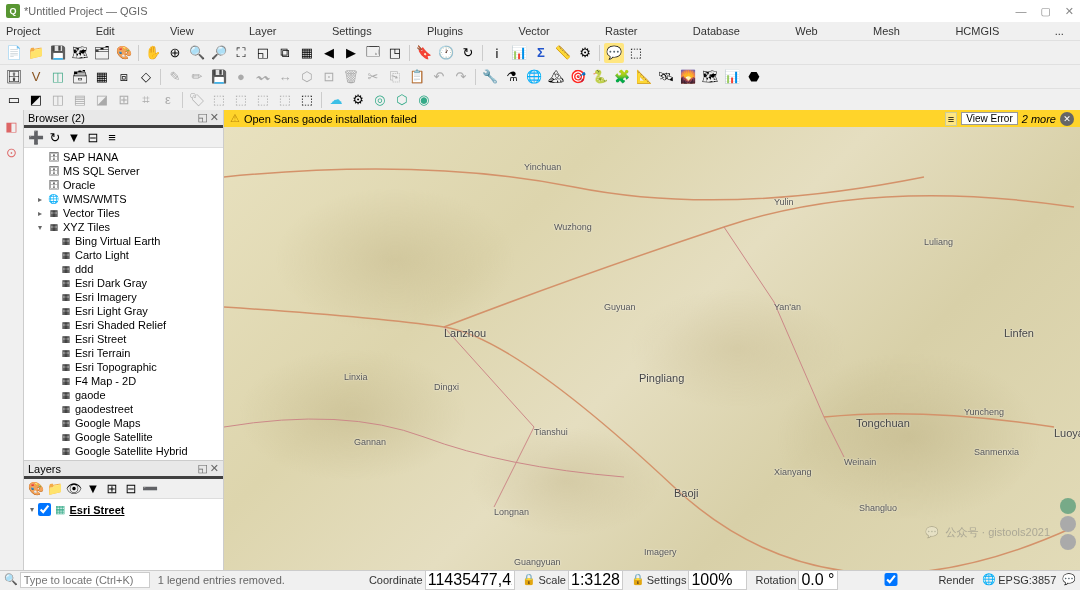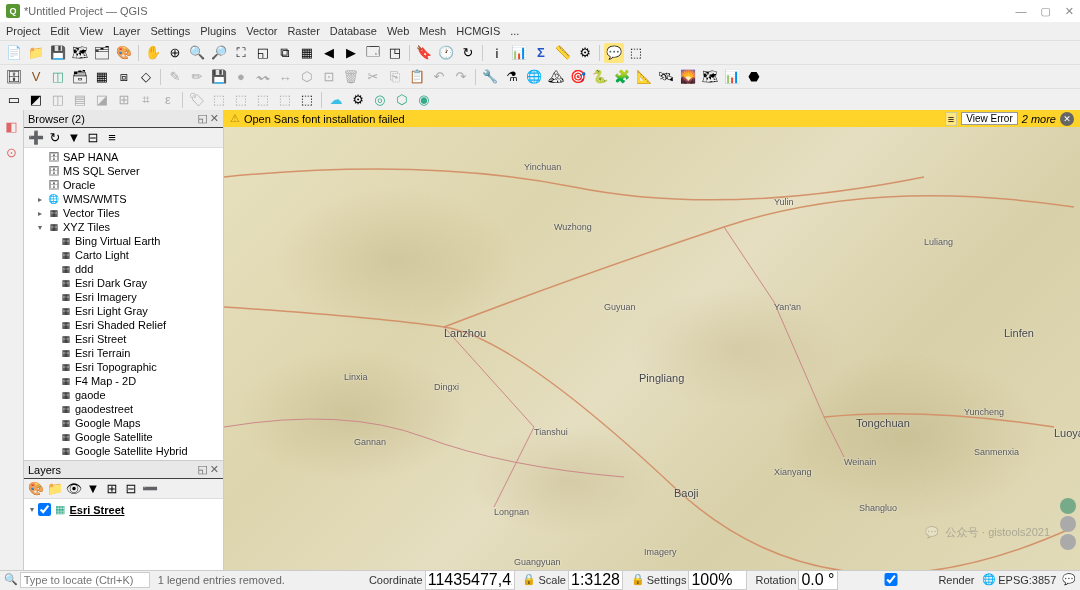--- a/index.html
+++ b/index.html
@@ -1,29 +1,29 @@
 <!DOCTYPE html>
 <html><head>
 <meta charset="utf-8">
 <style>
 * { margin:0; padding:0; box-sizing:border-box; font-family:"Segoe UI",Tahoma,sans-serif; font-size:11px; }
 body { background:#f0f0f0; width:1080px; height:590px; overflow:hidden; position:relative; }
 .titlebar { height:22px; background:#fff; display:flex; align-items:center; padding:0 6px; color:#666; }
 .titlebar .q { width:14px; height:14px; background:#589632; border-radius:2px; margin-right:4px; display:flex; align-items:center; justify-content:center; color:#fff; font-weight:bold; font-size:9px; }
 .winbtns { margin-left:auto; display:flex; gap:14px; color:#888; }
 .winbtns span { cursor:pointer; }
-.menubar { height:18px; background:#f0f0f0; display:flex; align-items:center; padding:0 6px; color:#333; }
+.menubar { height:18px; background:#f0f0f0; display:flex; align-items:center; padding:0 6px; color:#333;justify-content:space-between; }
 .menubar span { margin-right:10px; cursor:pointer; }
 .toolbar { height:24px; background:#f0f0f0; border-top:1px solid #e0e0e0; display:flex; align-items:center; padding:0 4px; gap:2px; }
 .tbtn { width:20px; height:20px; display:flex; align-items:center; justify-content:center; cursor:pointer; border-radius:2px; font-size:13px; }
 .sep { width:1px; height:16px; background:#ccc; margin:0 2px; }
 .main { display:flex; height:calc(590px - 22px - 18px - 24px - 24px - 24px - 18px); }
 .leftstrip { width:24px; background:#f0f0f0; border-right:1px solid #ccc; padding-top:6px; display:flex; flex-direction:column; align-items:center; gap:6px; }
 .sidepanels { width:200px; background:#f0f0f0; border-right:1px solid #ccc; display:flex; flex-direction:column; }
-.panel-hdr { height:18px; background:#e8e8e8; border-bottom:1px solid #404040; display:flex; align-items:center; padding:0 4px; font-size:11px; }
+.panel-hdr { height:18px; background:#e8e8e8; border-bottom:3px solid #404040; display:flex; align-items:center; padding:0 4px; font-size:11px; }
 .panel-hdr .pctrls { margin-left:auto; display:flex; gap:2px; color:#666; font-size:9px; }
 .panel-tools { height:20px; display:flex; align-items:center; padding:0 4px; gap:3px; border-bottom:1px solid #ddd; }
 .tree { flex:1; overflow:auto; background:#fff; padding:2px 0; font-size:11px; }
 .tree-item { display:flex; align-items:center; height:14px; padding-left:6px; cursor:pointer; white-space:nowrap; }
 .ti-ico { width:12px; height:12px; margin-right:3px; display:inline-flex; align-items:center; justify-content:center; font-size:9px; }
 .ind0 { padding-left:14px; } .ind1 { padding-left:26px; }
 .expand { width:10px; color:#666; font-size:8px; display:inline-block; }
 .layers-panel { height:110px; border-top:1px solid #ccc; display:flex; flex-direction:column; }
 .layers-body { flex:1; background:#fff; padding:4px 6px; }
 .layer-row { display:flex; align-items:center; gap:4px; font-size:11px; }
@@ -344,21 +344,21 @@
           <span style="color:#3a8">▦</span>
           <b><u>Esri Street</u></b>
         </div>
       </div>
     </div>
   </div>
 
   <div class="mapwrap">
     <div class="warnbar">
       <span class="wico">⚠</span>
-      <span>Open Sans font installation failed</span>
+      <span>Open Sans gaode installation failed</span>
       <div class="wright">
         <span style="background:#ffe680;border:1px solid #cc9;padding:0 2px">≡</span>
         <button class="wbtn">View Error</button>
         <span style="font-style:italic">2 more</span>
         <span style="background:#666;color:#fff;border-radius:7px;width:14px;height:14px;display:inline-flex;align-items:center;justify-content:center;font-size:9px">✕</span>
       </div>
     </div>
     <div class="mapcanvas">
       <div class="terrain"></div>
       <svg class="roads" width="100%" height="100%" preserveAspectRatio="none">

